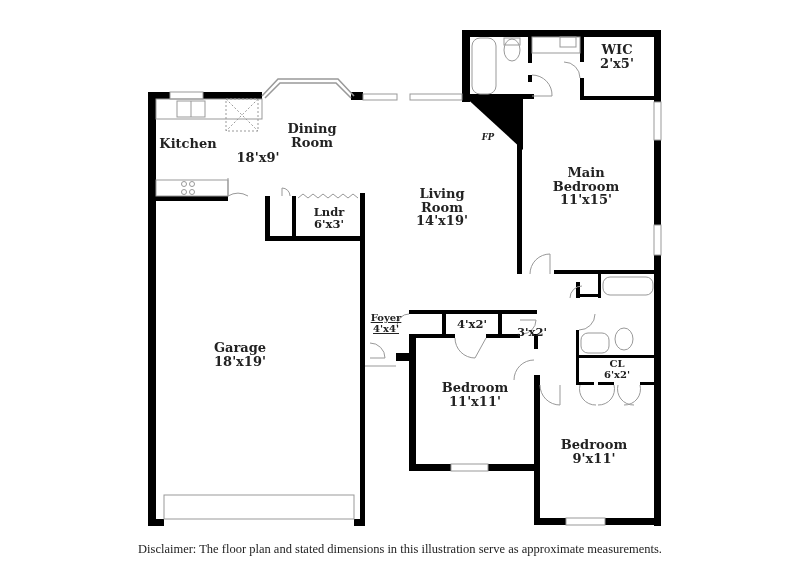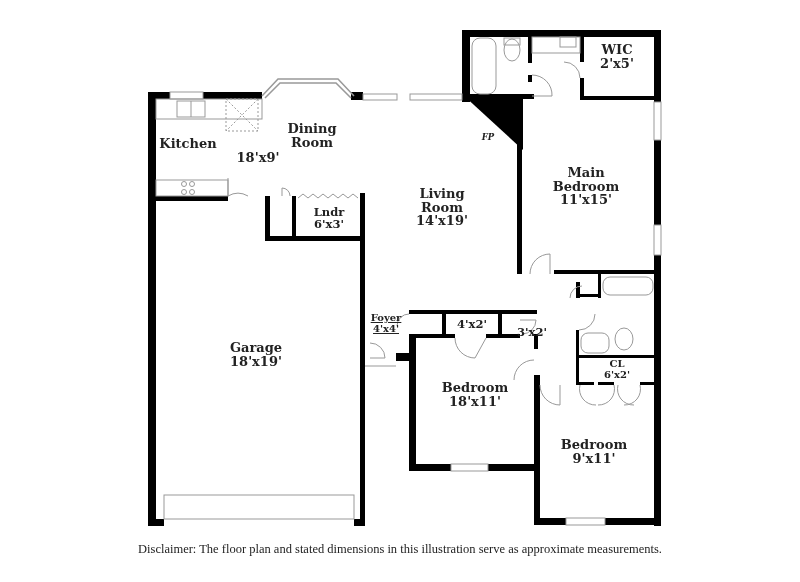--- a/index.html
+++ b/index.html
@@ -172,41 +172,41 @@
     </div>
   <div class="lbl big" style="left:617px;top:43px;">
       <span>WIC</span>
       <span>2'x5'</span>
     </div>
   <div class="lbl big" style="left:586px;top:166px;">
       <span>Main</span>
       <span>Bedroom</span>
       <span>11'x15'</span>
     </div>
-  <div class="lbl big" style="left:256px;top:341px;">
+  <div class="lbl big" style="left:240px;top:341px;">
       <span>Garage</span>
       <span>18'x19'</span>
     </div>
   <div class="lbl sm" style="left:386px;top:313px;text-decoration:underline;">
       <span>Foyer</span>
       <span>4'x4'</span>
     </div>
   <div class="lbl med" style="left:472px;top:318px;">
       <span>4'x2'</span>
     </div>
   <div class="lbl med" style="left:532px;top:318px;margin-top:8px;">
       <span>3'x2'</span>
     </div>
   <div class="lbl sm" style="left:617px;top:359px;">
       <span>CL</span>
       <span>6'x2'</span>
     </div>
   <div class="lbl big" style="left:475px;top:381px;">
       <span>Bedroom</span>
-      <span>18'x11'</span>
+      <span>11'x11'</span>
     </div>
   <div class="lbl big" style="left:594px;top:438px;">
       <span>Bedroom</span>
       <span>9'x11'</span>
     </div>
 
   <div class="disc" style="top:542px;">Disclaimer: The floor plan and stated dimensions in this illustration serve as approximate measurements.</div>
 </div>
 
 </body></html>

